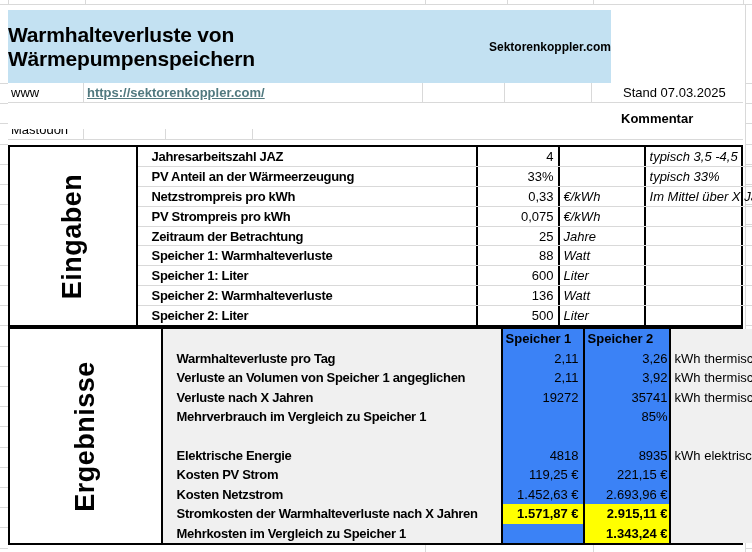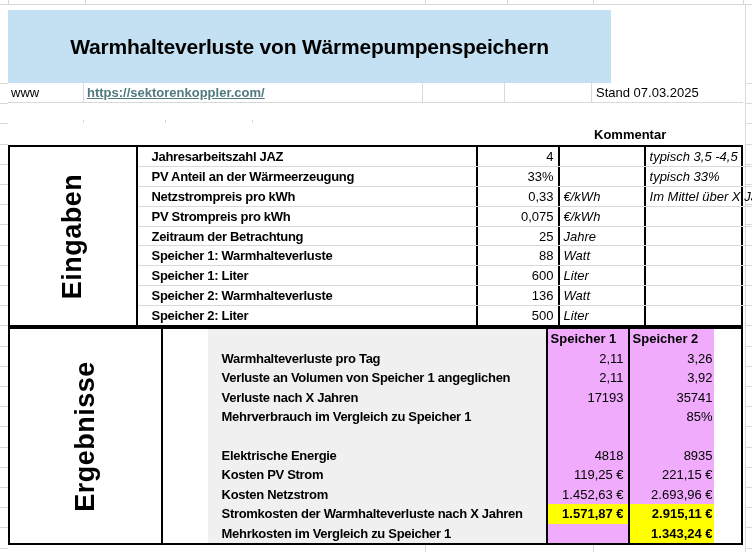--- a/index.html
+++ b/index.html
@@ -25,48 +25,48 @@
   
   .banner{position:absolute;left:8px;top:10px;width:603px;height:73px;background:var(--banner-blue);
           display:flex;flex-direction:row;align-items:center;justify-content:center;gap:3px;}
   .banner .title{font-weight:bold;font-size:21px;letter-spacing:-0.2px;}
   .banner .subtitle{font-weight:bold;font-size:12px;}
 
   
   .meta-row{position:absolute;left:8px;width:735px;display:flex;align-items:center;background:#fff;box-sizing:border-box;}
   .meta-row.r1{top:83px;height:20px;border-bottom:1px solid var(--gridline);}
   .meta-row.r2{top:120px;height:20px;border-bottom:1px solid var(--gridline);}
-  .meta-row.r3{top:123px;height:22px;justify-content:center;}
+  .meta-row.r3{top:107px;height:22px;justify-content:center;}
   .m-a{flex:0 0 76px;border-right:1px solid var(--gridline);padding-left:3px;box-sizing:border-box;align-self:stretch;display:flex;align-items:center;}
   .m-b{flex:0 0 339px;border-right:1px solid var(--gridline);padding-left:3px;box-sizing:border-box;align-self:stretch;display:flex;align-items:center;}
   .m-c{flex:0 0 81px;border-right:1px solid var(--gridline);align-self:stretch;}
   .m-d{flex:0 0 86px;border-right:1px solid var(--gridline);align-self:stretch;}
-  .m-e{flex:1;padding-left:4px;box-sizing:border-box;align-self:stretch;display:flex;align-items:center;}
+  .m-e{flex:1;padding-left:4px;box-sizing:border-box;align-self:stretch;display:flex;align-items:center;margin-left:27px;}
   a.slink{color:var(--link-teal);text-decoration:underline;font-weight:bold;}
   .bold{font-weight:bold;}
 
   
   .block{position:absolute;left:8px;width:735px;border:2px solid #000;box-sizing:border-box;display:flex;background:#fff;}
   .block.eingaben{top:145px;height:182px;}
   .block.ergebnisse{top:327px;height:218px;}
   .rot-col{flex:0 0 75px;border-right:2px solid #000;display:flex;align-items:center;justify-content:center;background:#fff;}
   .rot{transform:rotate(-90deg);white-space:nowrap;font-weight:bold;font-size:27px;letter-spacing:0.5px;}
   .rows-col{flex:1;display:flex;flex-direction:column;}
   .row{flex:1;display:flex;align-items:stretch;min-height:0;}
   .eingaben .row{border-bottom:1px solid var(--gridline);}
   .eingaben .row:last-child{border-bottom:none;}
   .cell{display:flex;align-items:center;box-sizing:border-box;overflow:hidden;white-space:nowrap;}
   .c-label{flex:0 0 338px;padding-left:14px;font-weight:bold;letter-spacing:-0.3px;}
   .c-v1{flex:0 0 82px;border-left:2px solid #000;justify-content:flex-end;padding-right:4px;}
   .c-v2{flex:0 0 86px;border-left:2px solid #000;}
   .eingaben .c-v2{padding-left:4px;font-style:italic;}
   .c-last{flex:1;border-left:2px solid #000;padding-left:4px;}
   .eingaben .c-last{font-style:italic;}
-  .ergebnisse .c-label,.ergebnisse .c-last{background:var(--results-gray);margin-left:45px;}
-  .ergebnisse .c-v1,.ergebnisse .c-v2{background:#f0abfc;}
+  .ergebnisse .c-label,.ergebnisse .c-last{background:var(--results-gray);}
+  .ergebnisse .c-v1,.ergebnisse .c-v2{background:#3b82f6;}
   .ergebnisse .c-v2{justify-content:flex-end;padding-right:1px;}
   .ergebnisse .row.hdr .c-v1{justify-content:flex-start;padding-left:3px;font-weight:bold;}
   .ergebnisse .row.hdr .c-v2{justify-content:flex-start;padding-left:3px;padding-right:0;font-weight:bold;}
   .hl{background:var(--highlight-yellow)!important;font-weight:bold;}
 </style>
 </head>
 <body>
 
 <div class="sheet">
 
@@ -78,20 +78,21 @@
   <div class="vtick" style="left:593px"></div>
   <div class="vtick" style="left:743px"></div>
   <div class="mstrip mleft"></div>
   <div class="mstrip mright"></div>
   <div class="vline-right"></div>
   <div class="btick" style="left:425px"></div>
   <div class="btick" style="left:593px"></div>
 
   <div class="banner">
     <div class="title">Warmhalteverluste von Wärmepumpenspeichern</div>
+    <div class="subtitle">Sektorenkoppler.com</div>
   </div>
 
   <div class="meta-row r1">
     <div class="m-a cell">www</div>
     <div class="m-b cell">
         <a class="slink" href="#">https://sektorenkoppler.com/</a>
       </div>
     <div class="m-c"></div>
     <div class="m-d"></div>
     <div class="m-e">Stand 07.03.2025</div>
@@ -192,21 +193,21 @@
         <div class="cell c-last">kWh thermisch</div>
       </div>
       <div class="row">
         <div class="cell c-label">Verluste an Volumen von  Speicher 1 angeglichen</div>
         <div class="cell c-v1">2,11</div>
         <div class="cell c-v2">3,92</div>
         <div class="cell c-last">kWh thermisch</div>
       </div>
       <div class="row">
         <div class="cell c-label">Verluste nach X Jahren</div>
-        <div class="cell c-v1">17193</div>
+        <div class="cell c-v1">19272</div>
         <div class="cell c-v2">35741</div>
         <div class="cell c-last">kWh thermisch</div>
       </div>
       <div class="row">
         <div class="cell c-label">Mehrverbrauch im Vergleich zu Speicher 1</div>
         <div class="cell c-v1"></div>
         <div class="cell c-v2">85%</div>
         <div class="cell c-last"></div>
       </div>
       <div class="row">

